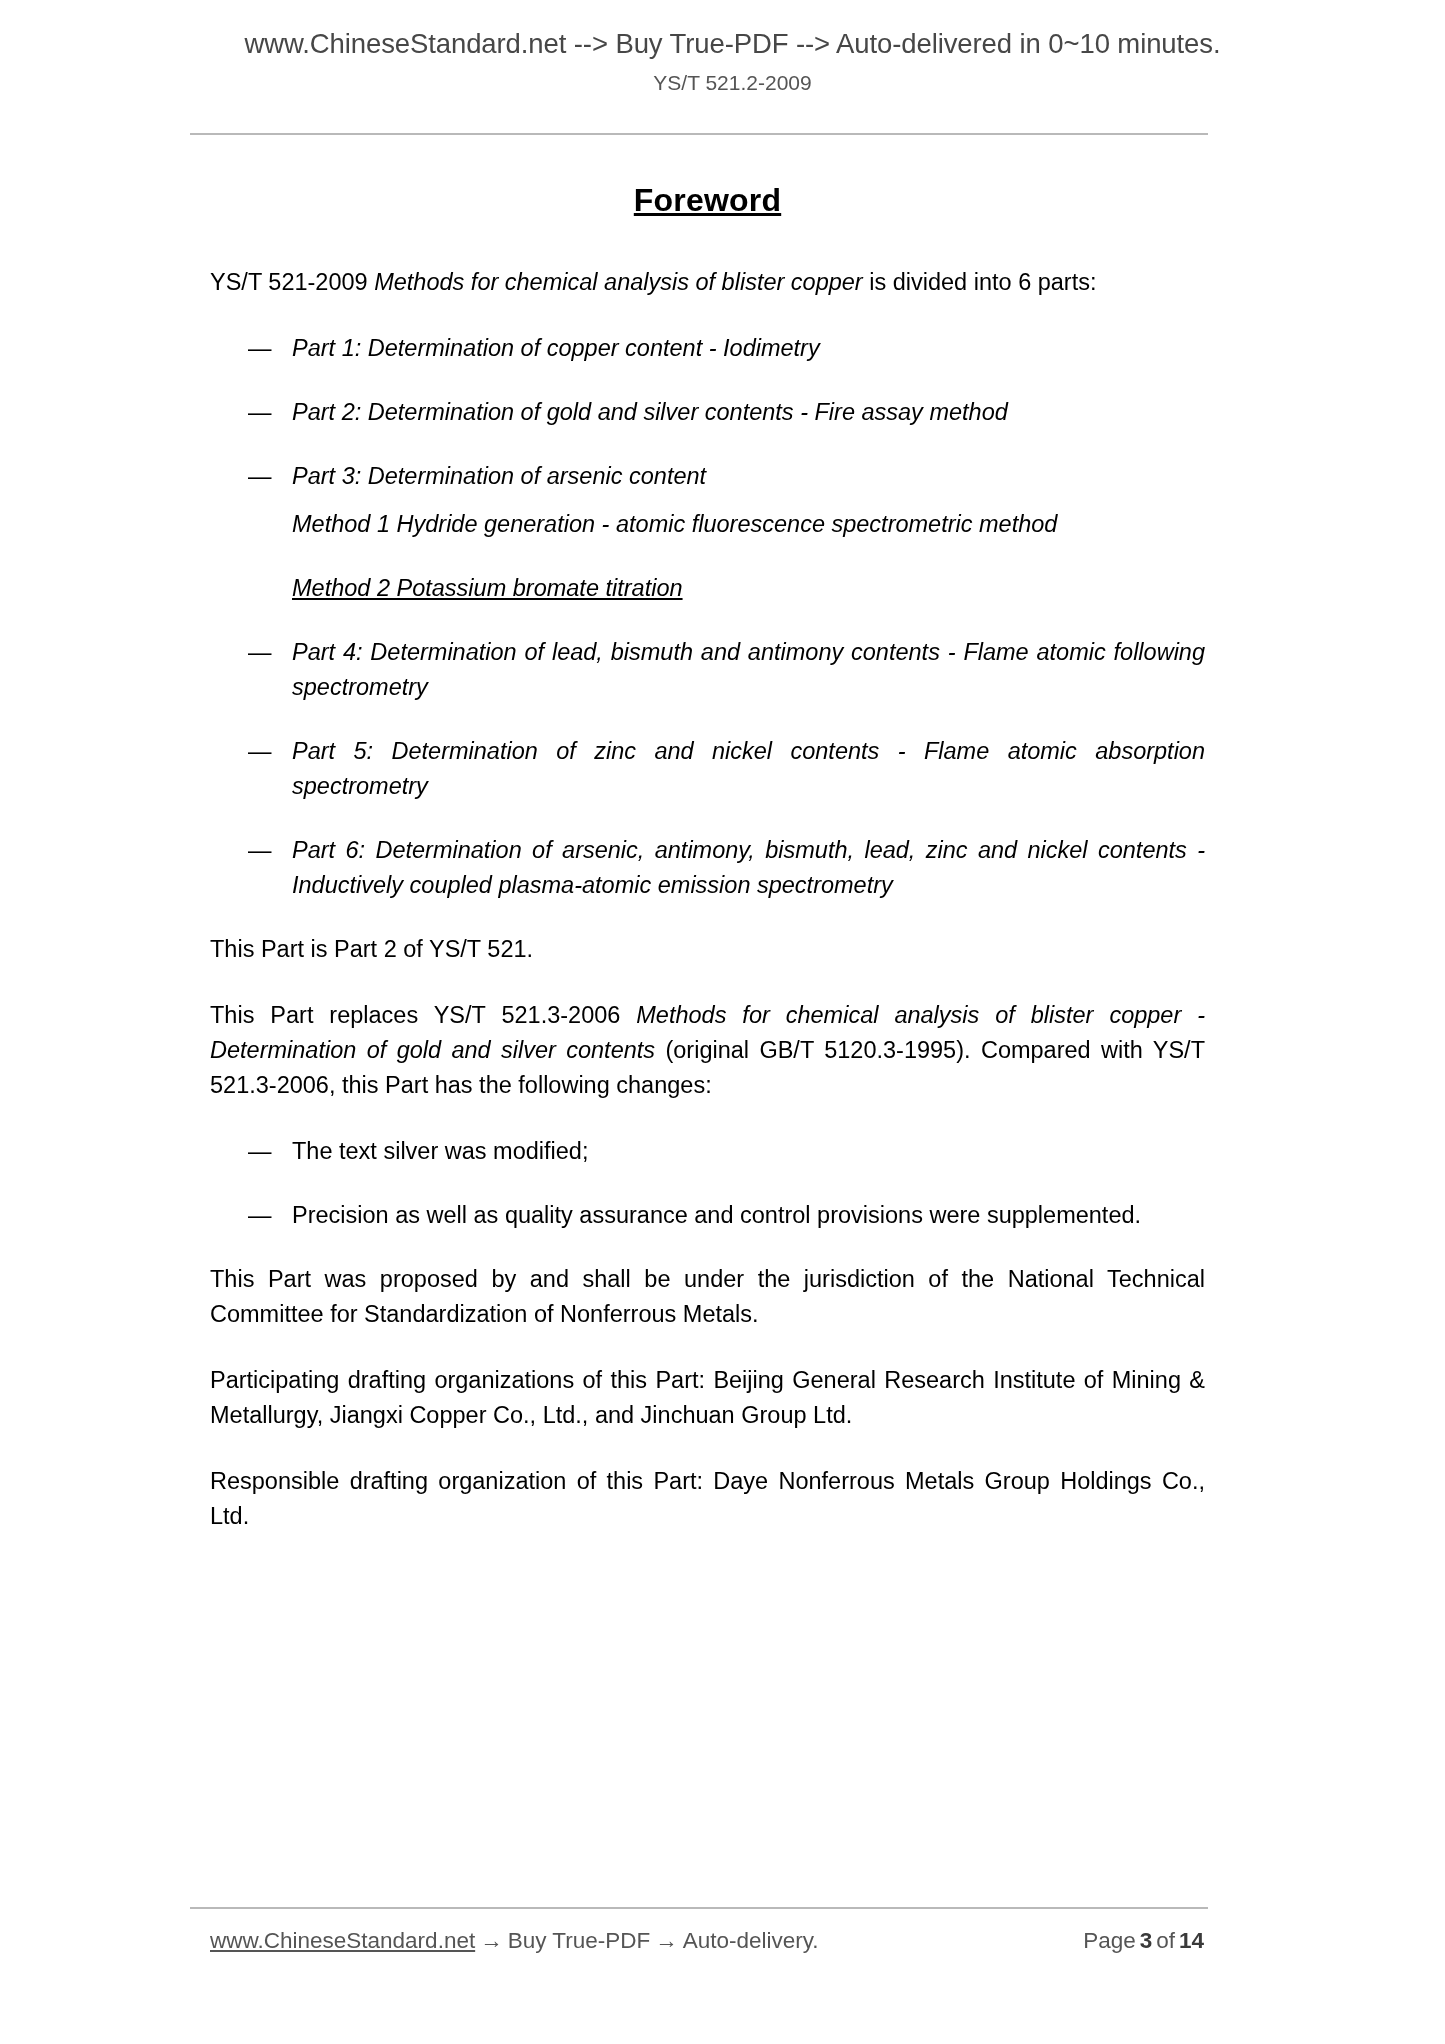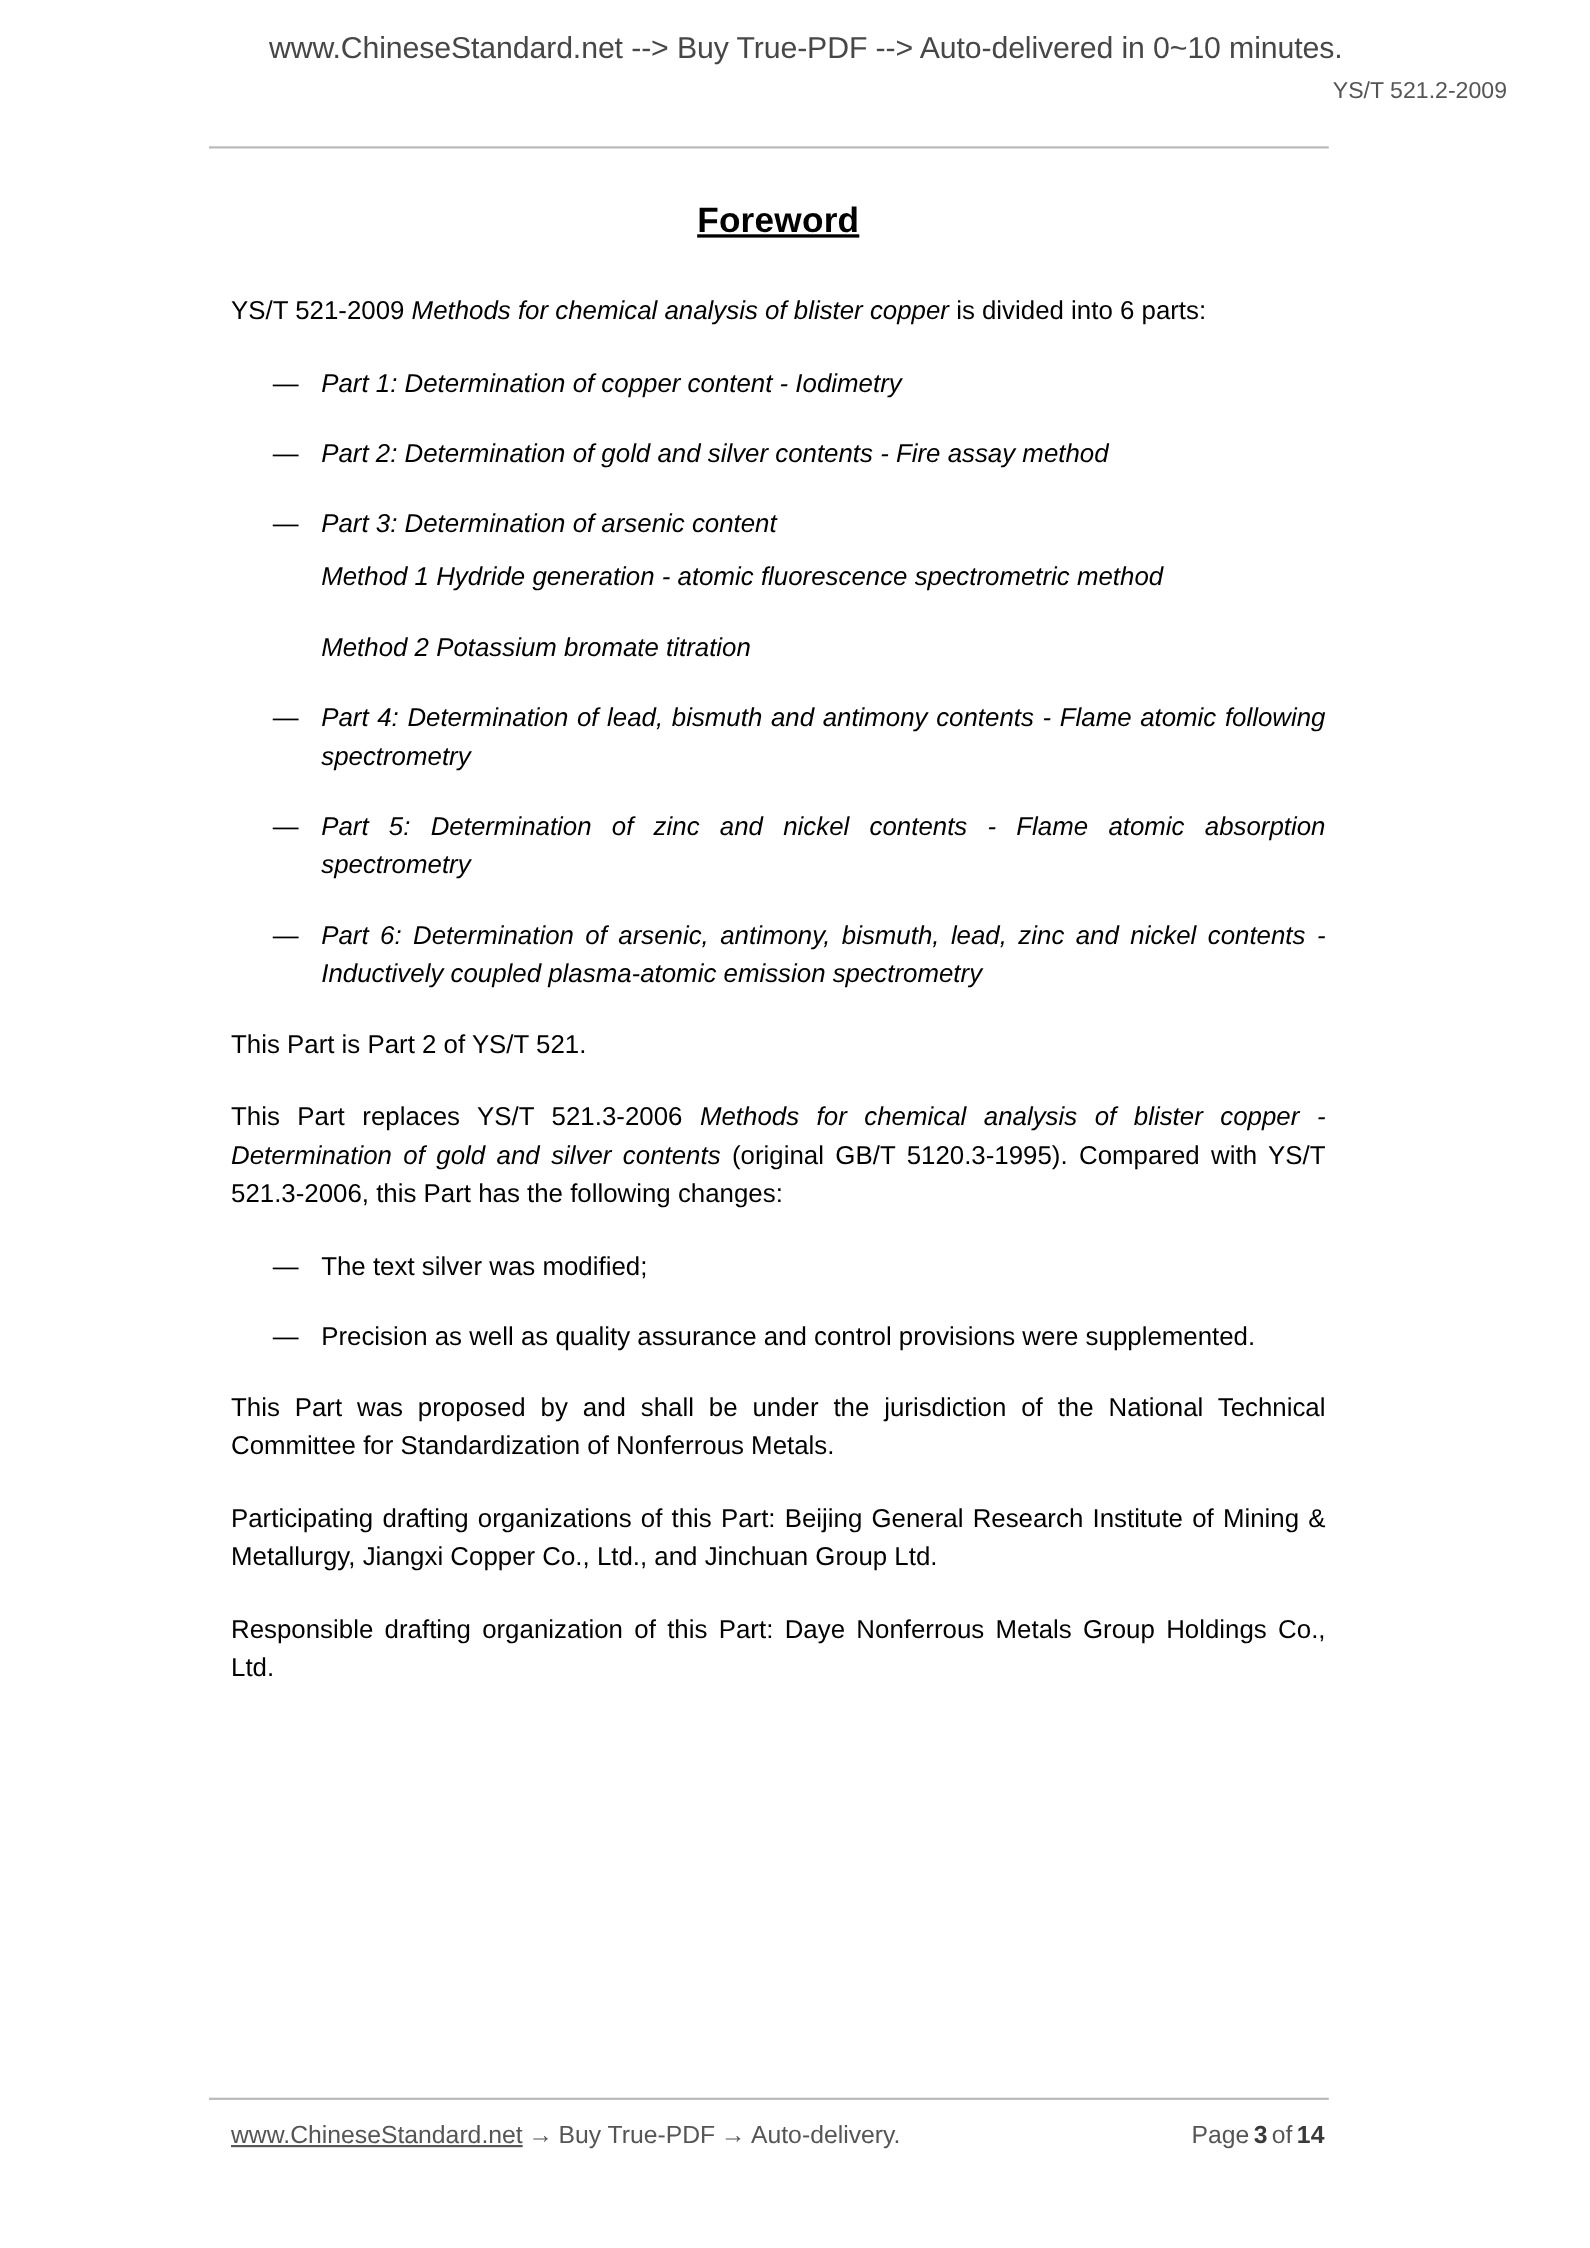--- a/index.html
+++ b/index.html
@@ -31,21 +31,21 @@
     right: 75px;
   }
   .header-line1 {
     text-align: center;
     font-size: 27.5px;
     color: #474747;
     letter-spacing: -0.1px;
     white-space: nowrap;
   }
   .header-line2 {
-    text-align: right;
+    text-align: center;
     font-size: 21px;
     color: #555555;
     margin-top: 11px;
   }
   .header-rule {
     position: absolute;
     top: 133px;
     left: 190px;
     width: 1018px;
     height: 2px;
@@ -98,21 +98,21 @@
     font-style: normal;
   }
   .sub-block {
     padding-left: 82px;
     font-size: 23.5px;
     line-height: 1.49;
     text-align: justify;
     text-justify: inter-word;
     margin-bottom: 29px;
   }
-  .sub-block:last-child { margin-bottom: 0; }
+  .sub-block:last-child { margin-bottom: 0; text-decoration: underline; }
   li > .inner-subs { margin-top: 13px; }
   li > .inner-subs .sub-block { padding-left: 0; }
 
   
   .footer-rule {
     position: absolute;
     top: 1907px;
     left: 190px;
     width: 1018px;
     height: 2px;

